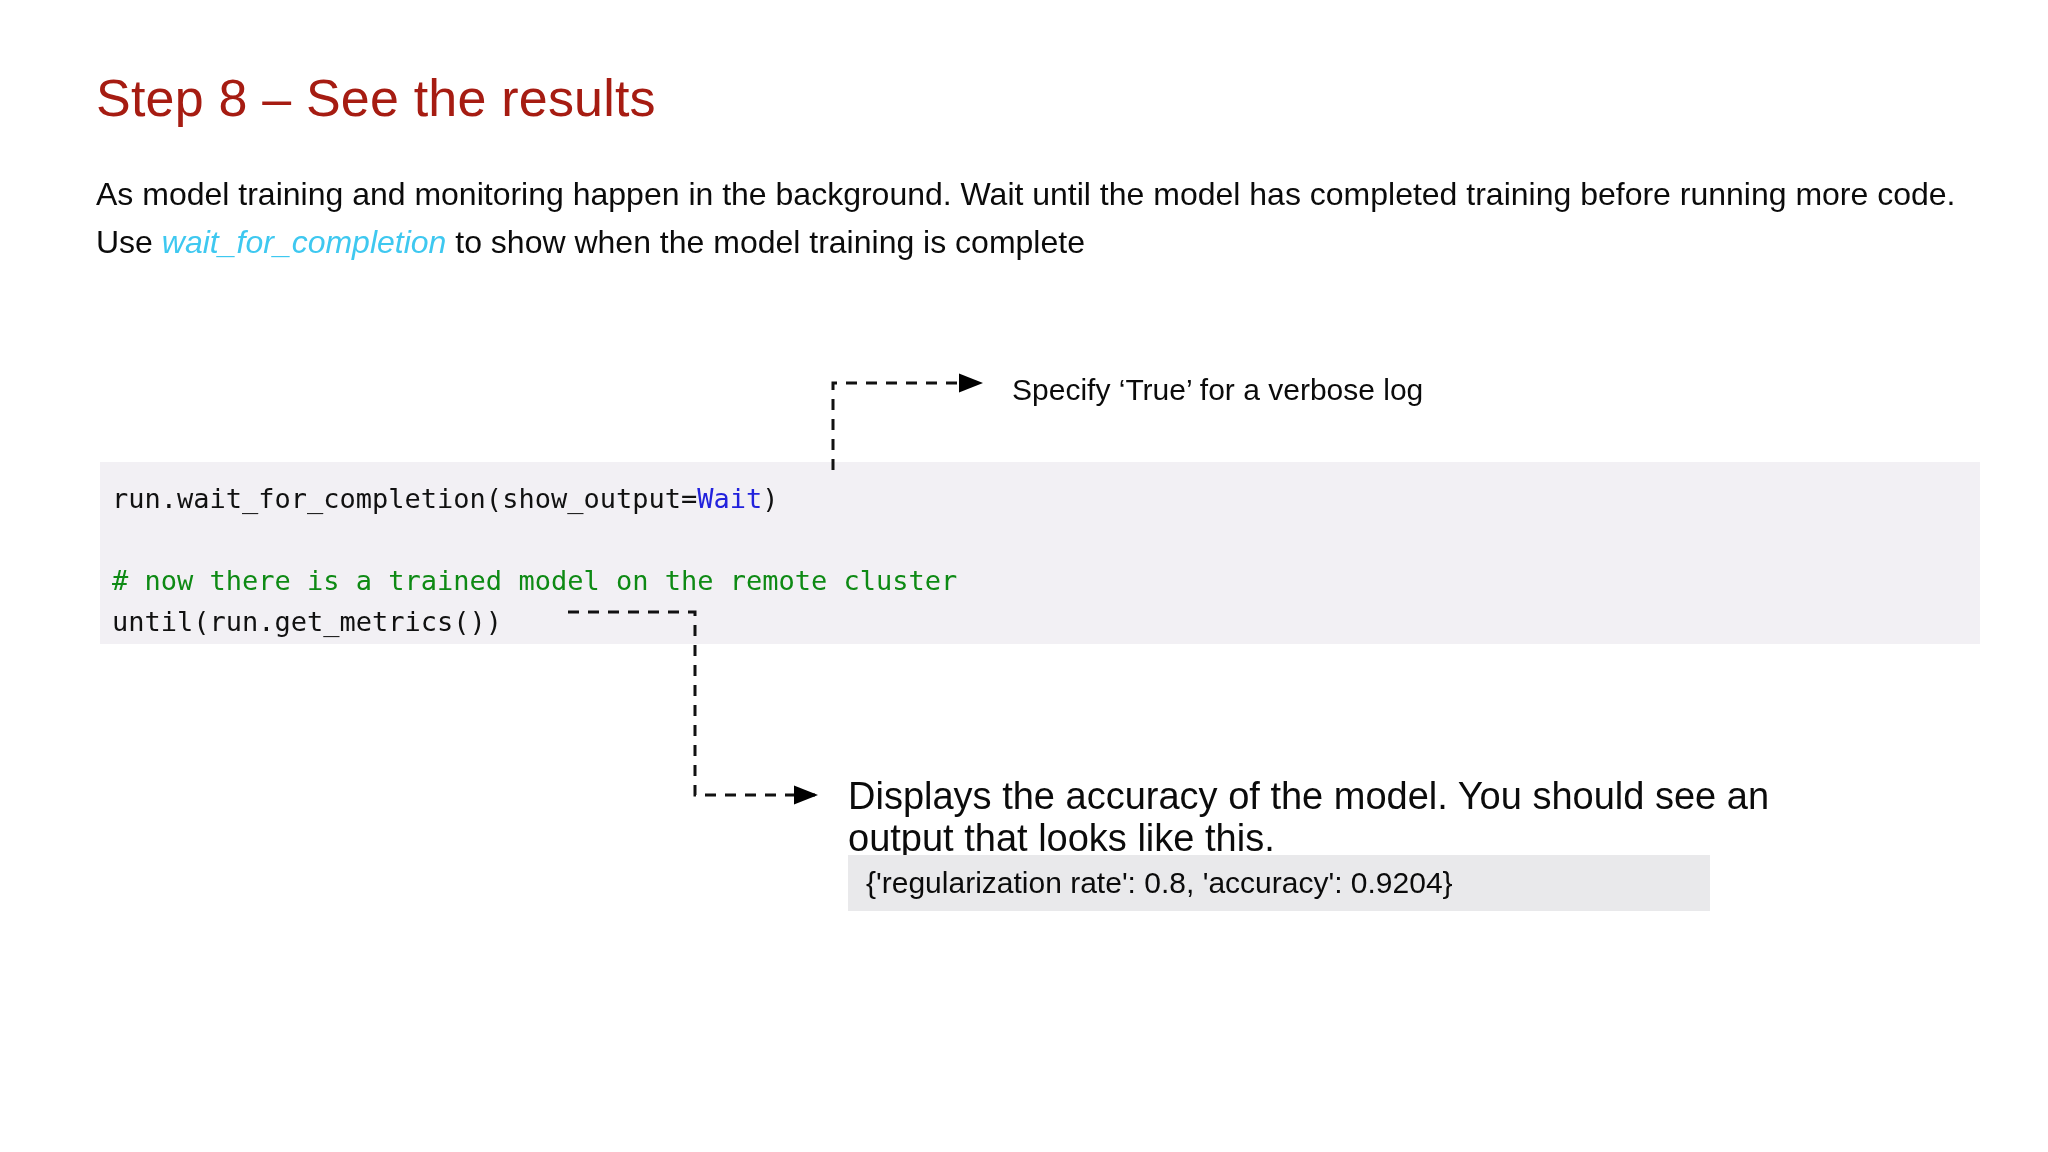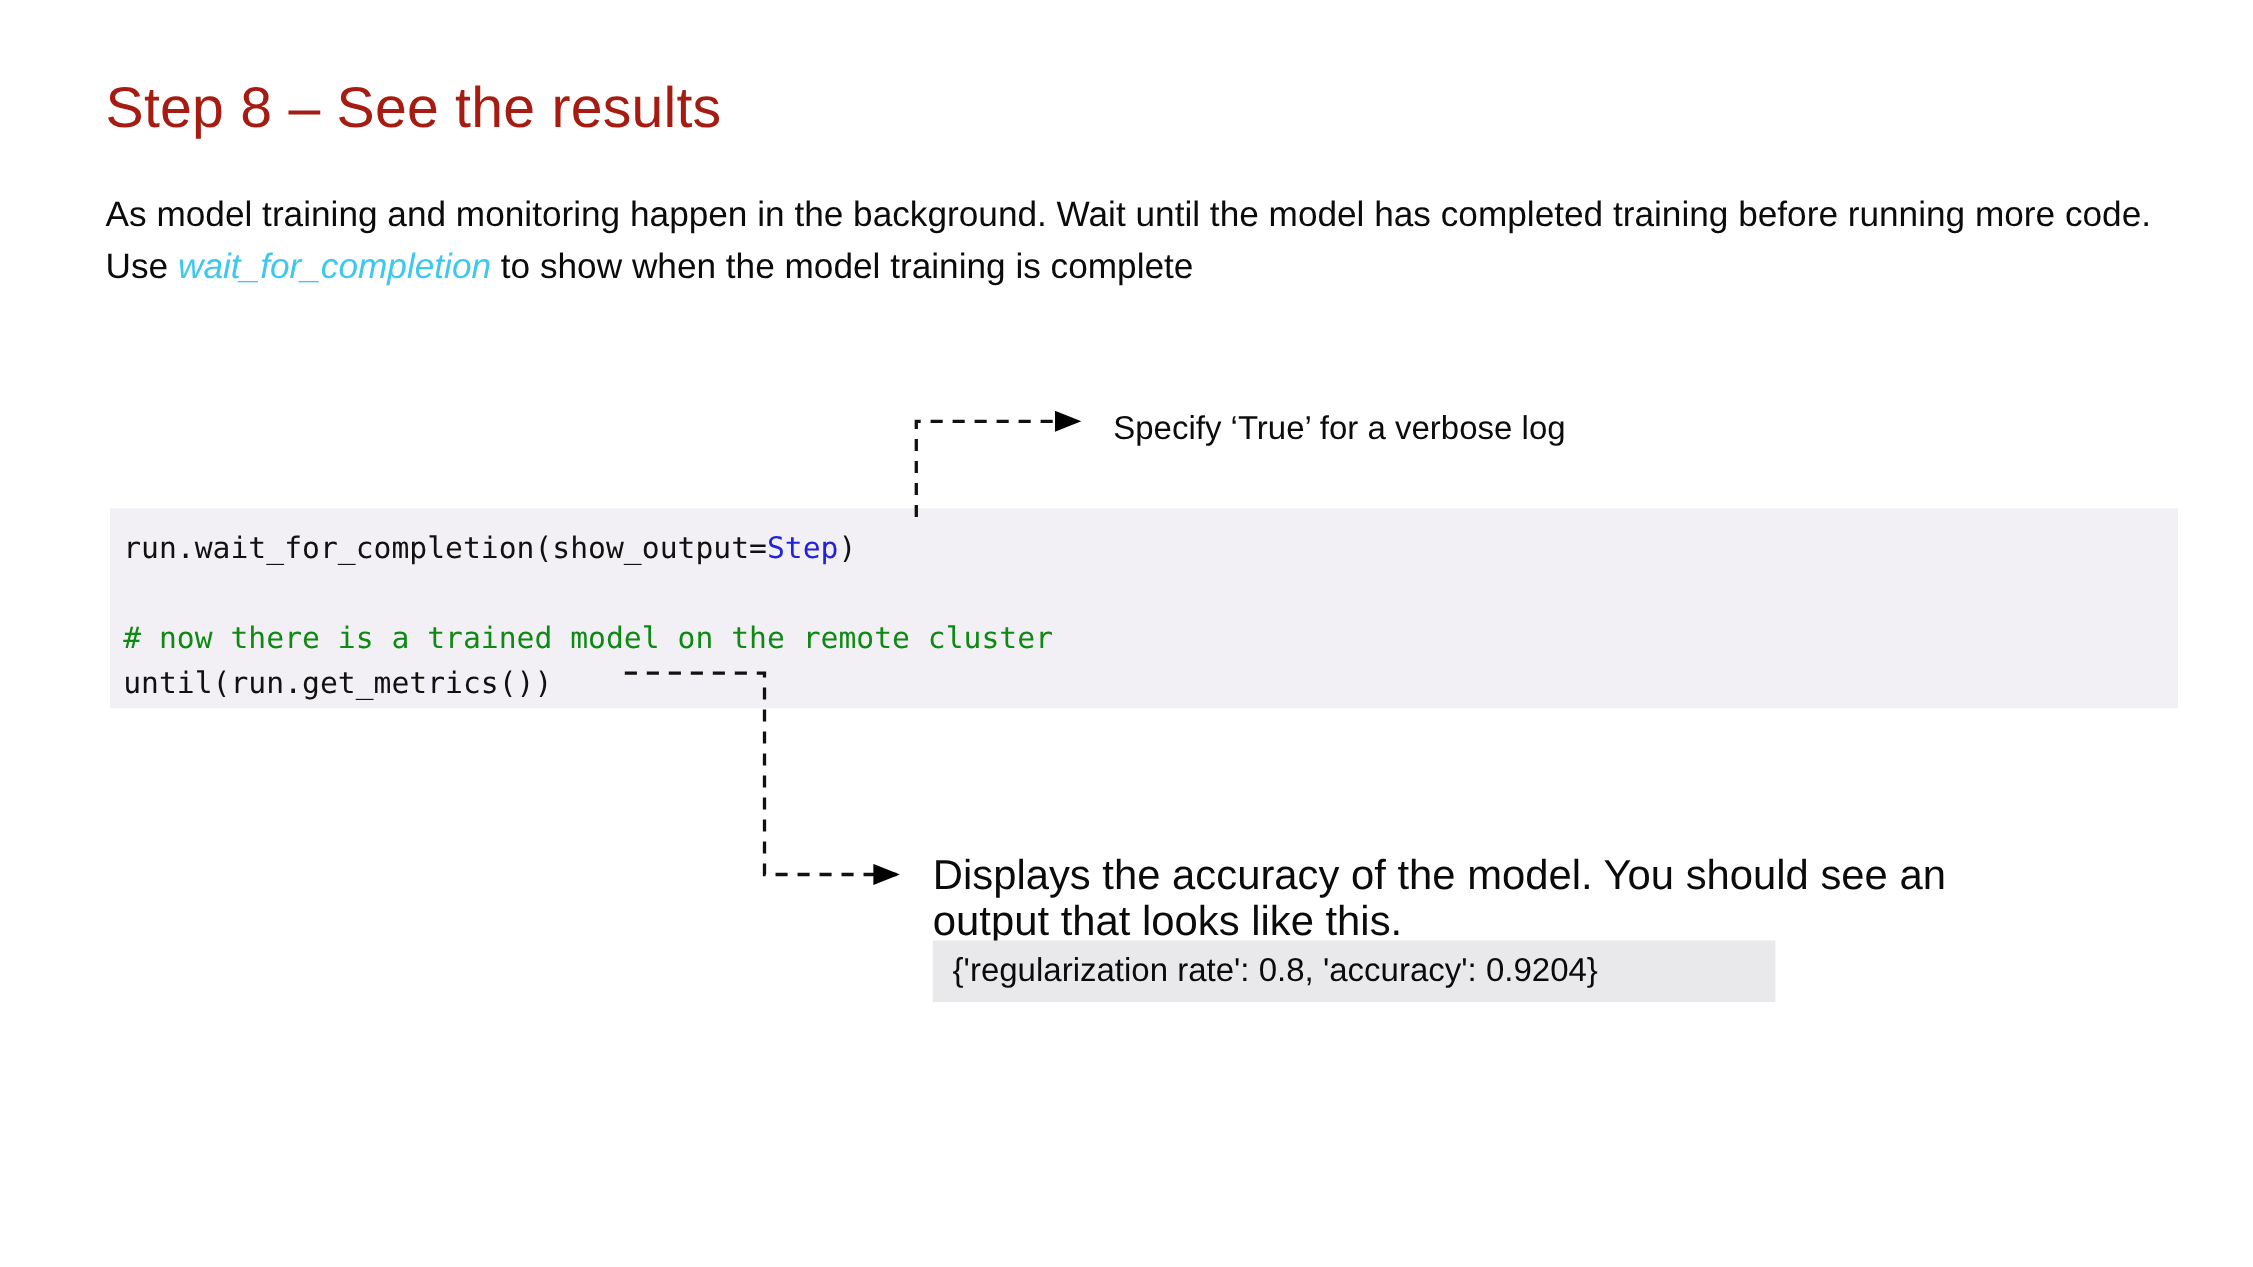--- a/index.html
+++ b/index.html
@@ -86,21 +86,21 @@
     font-size: 38px;
     line-height: 42px;
     color: #0b0b0b;
   }
 
   
   #output-box {
     position: absolute;
     left: 848px;
     top: 855px;
-    width: 766px;
+    width: 862px;
     height: 56px;
     background: #e9e9eb;
   }
   #output-box .output-text {
     position: absolute;
     left: 18px;
     top: 8px;
     font-size: 30px;
     line-height: 40px;
     color: #0b0b0b;
@@ -118,21 +118,21 @@
   }
 </style>
 </head>
 <body>
 
 <div id="slide-title">Step 8 – See the results</div>
 
 <div id="intro-paragraph"><span>As model training and monitoring happen in the background. Wait until the model has completed training before running more code. Use </span><span class="code-term">wait_for_completion</span><span> to show when the model training is complete</span></div>
 
 <div id="code-block">
-  <div class="code-text"><span>run.wait_for_completion(show_output=</span><span class="tok-const">Step</span><span>)</span>
+  <div class="code-text"><span>run.wait_for_completion(show_output=</span><span class="tok-const">Wait</span><span>)</span>
 <span></span>
 <span class="tok-comment"># now there is a trained model on the remote cluster</span>
 <span>until(run.get_metrics())</span></div>
 </div>
 
 <div id="callout-top-label">Specify ‘True’ for a verbose log</div>
 
 <div id="callout-bottom-label">Displays the accuracy of the model. You should see an output that looks like this.</div>
 
 <div id="output-box">

